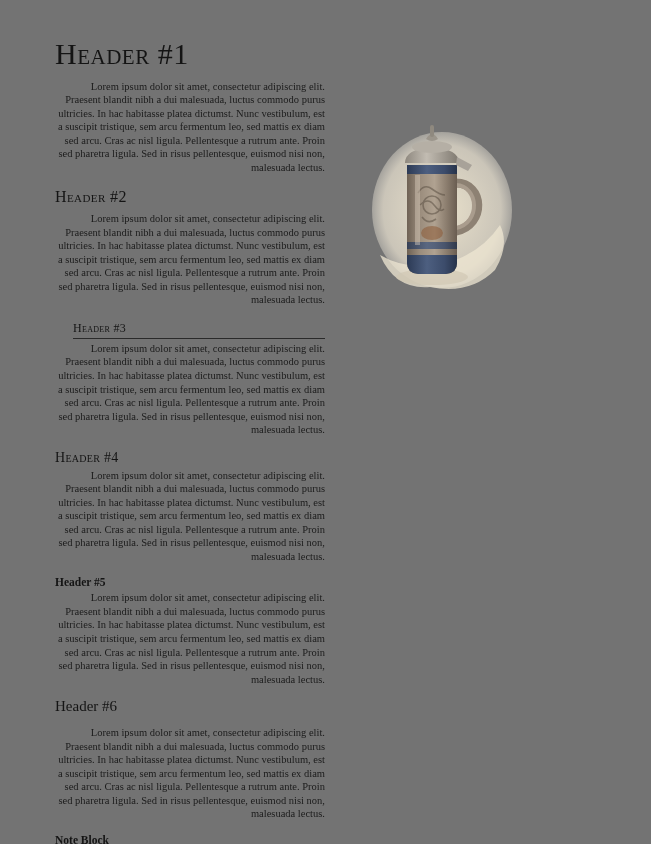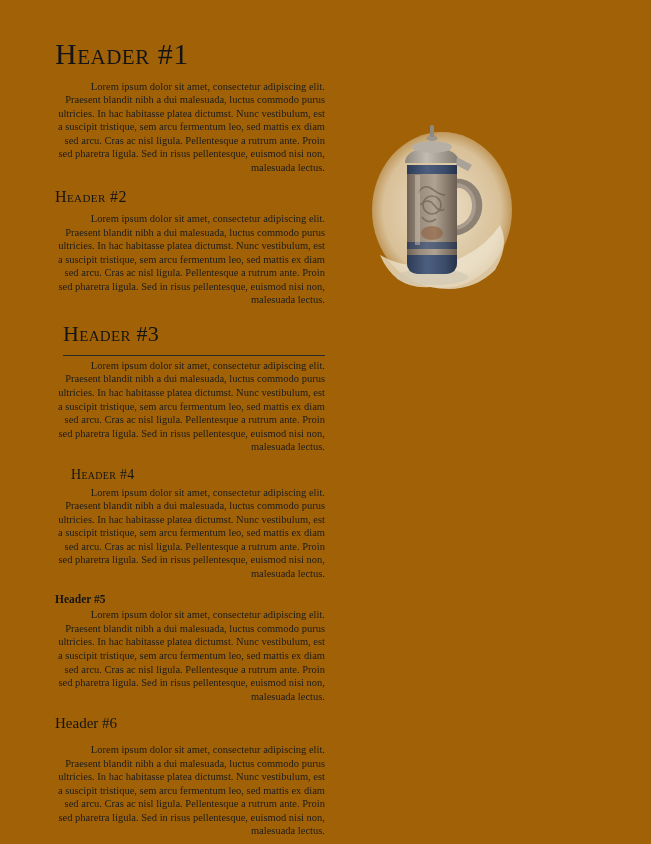--- a/index.html
+++ b/index.html
@@ -13,21 +13,21 @@
     position: relative;
     font-family: "Liberation Serif", serif;
     color: #1b1b1b;
     overflow: hidden;
   }
   .page {
     position: absolute;
     left: 0; top: 0;
     width: 651px;
     height: 844px;
-    background: #a16207;
+    background: #737373;
   }
   .content {
     position: absolute;
     left: 55px;
     top: 38px;
     width: 270px;
   }
   h1.doc-h1 {
     font-family: "Liberation Serif", serif;
     font-weight: normal;
@@ -43,35 +43,35 @@
     font-weight: normal;
     font-size: 16px;
     font-variant: small-caps;
     letter-spacing: 0.4px;
     margin: 14px 0 6px 0;
     color: #141414;
   }
   h3.doc-h3 {
     font-family: "Liberation Serif", serif;
     font-weight: normal;
-    font-size: 22px;
+    font-size: 12px;
     font-variant: small-caps;
     letter-spacing: 0.3px;
-    margin: 14px 0 3px 8px;
-    padding-bottom: 8px;
+    margin: 14px 0 3px 18px;
+    padding-bottom: 2px;
     border-bottom: 1px solid #2a2a2a;
     color: #141414;
   }
   h4.doc-h4 {
     font-family: "Liberation Serif", serif;
     font-weight: normal;
     font-size: 14px;
     font-variant: small-caps;
     letter-spacing: 0.3px;
-    margin: 13px 0 3px 16px;
+    margin: 13px 0 3px 0;
     color: #141414;
   }
   h5.doc-h5 {
     font-family: "Liberation Serif", serif;
     font-weight: bold;
     font-size: 11.5px;
     margin: 13px 0 3px 0;
     color: #141414;
   }
   h6.doc-h6 {

